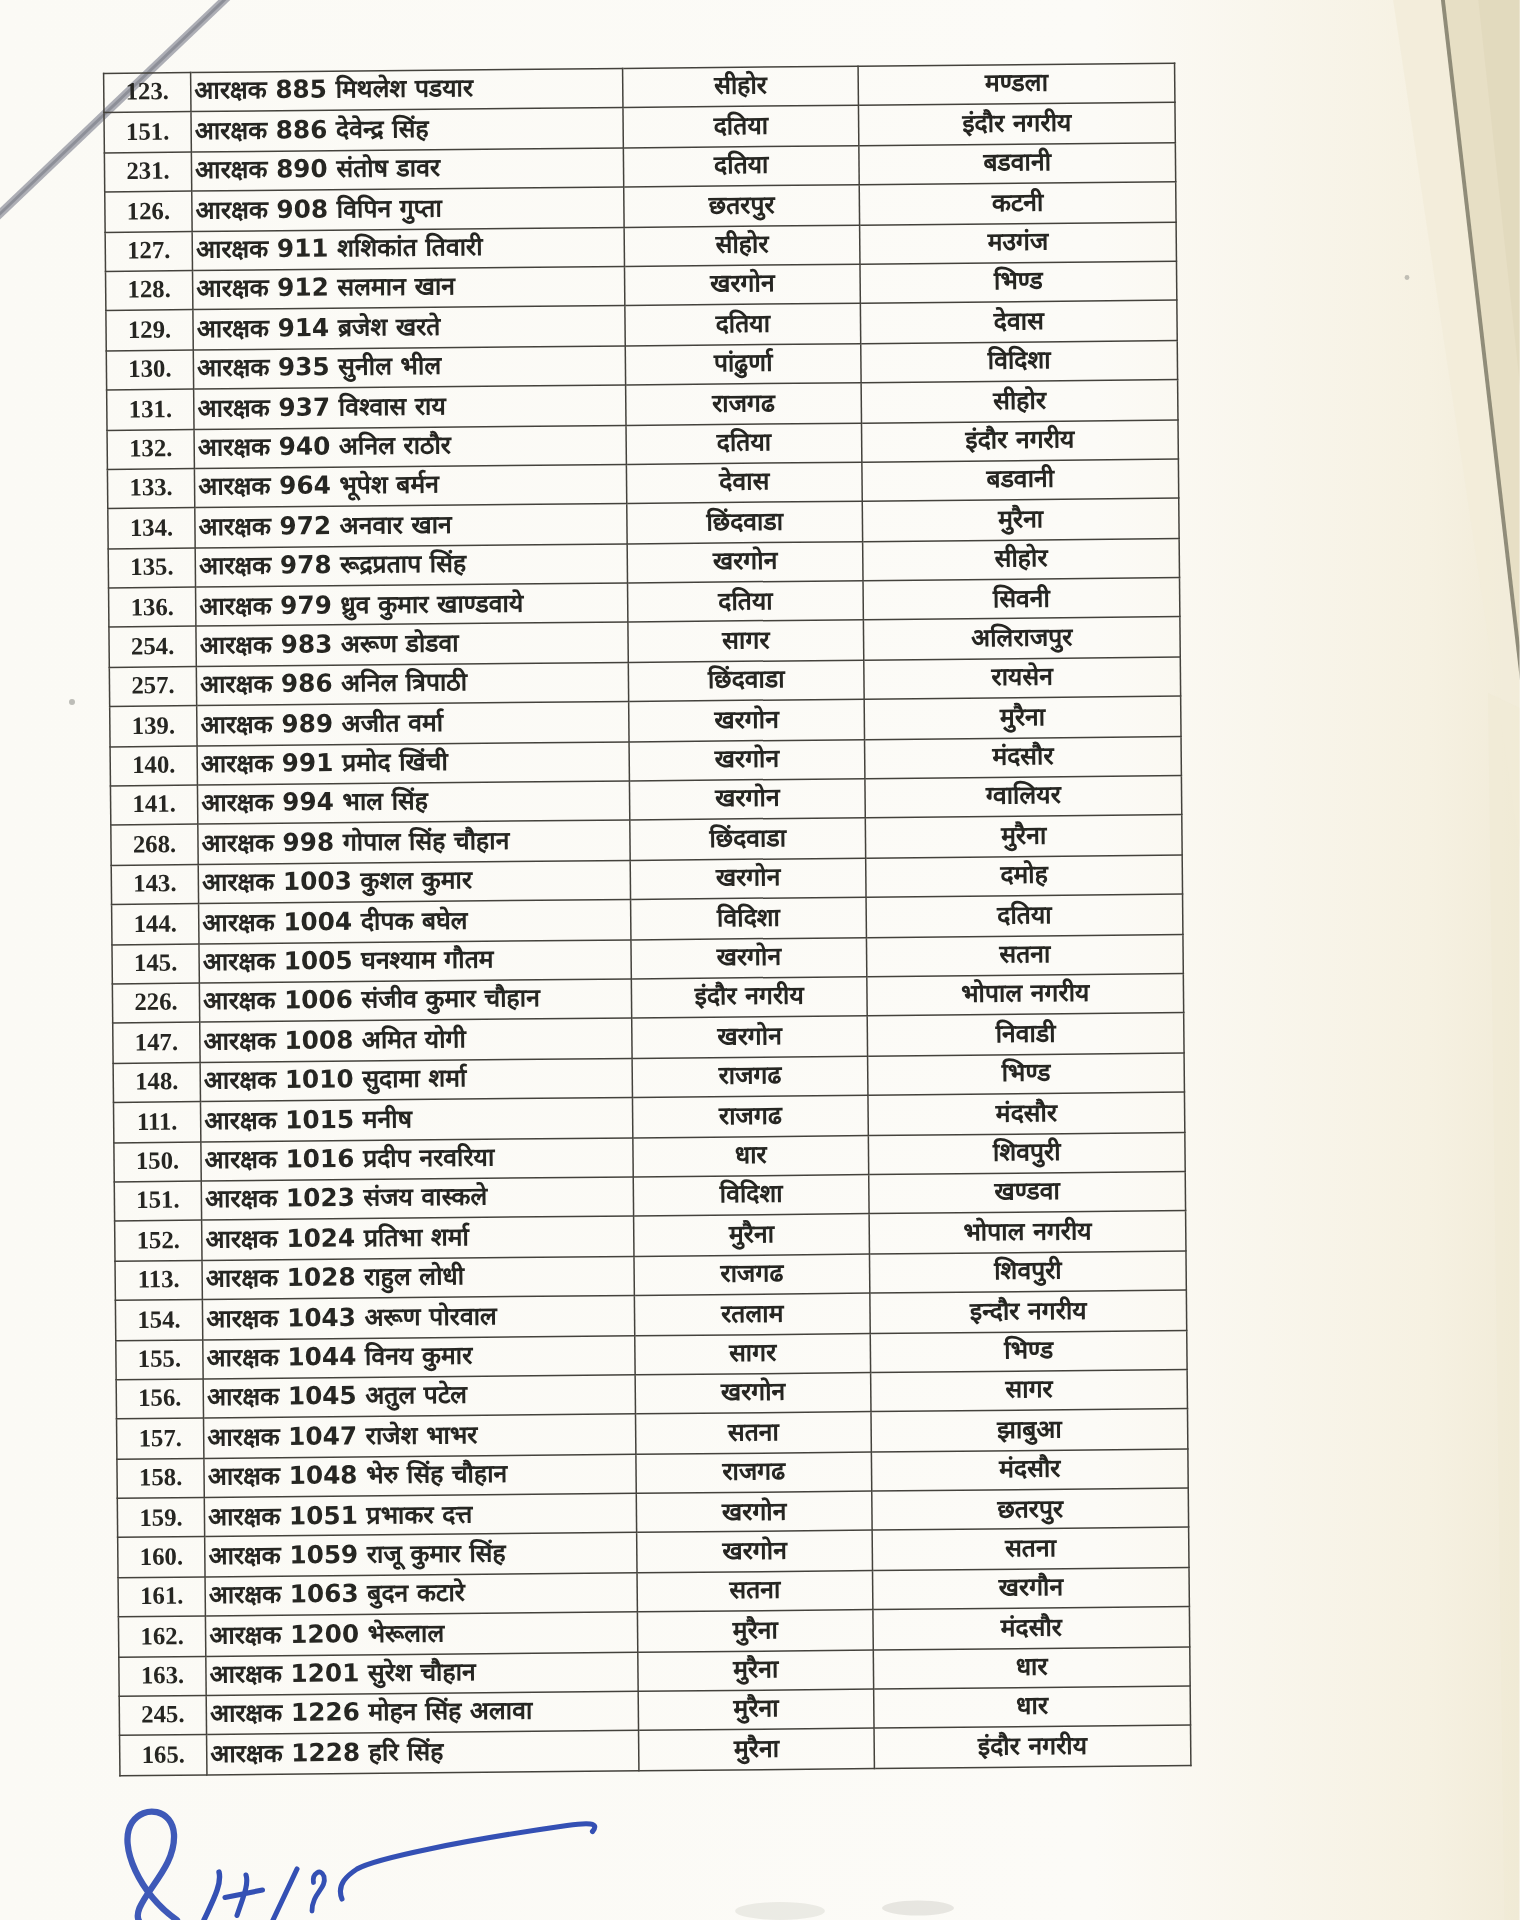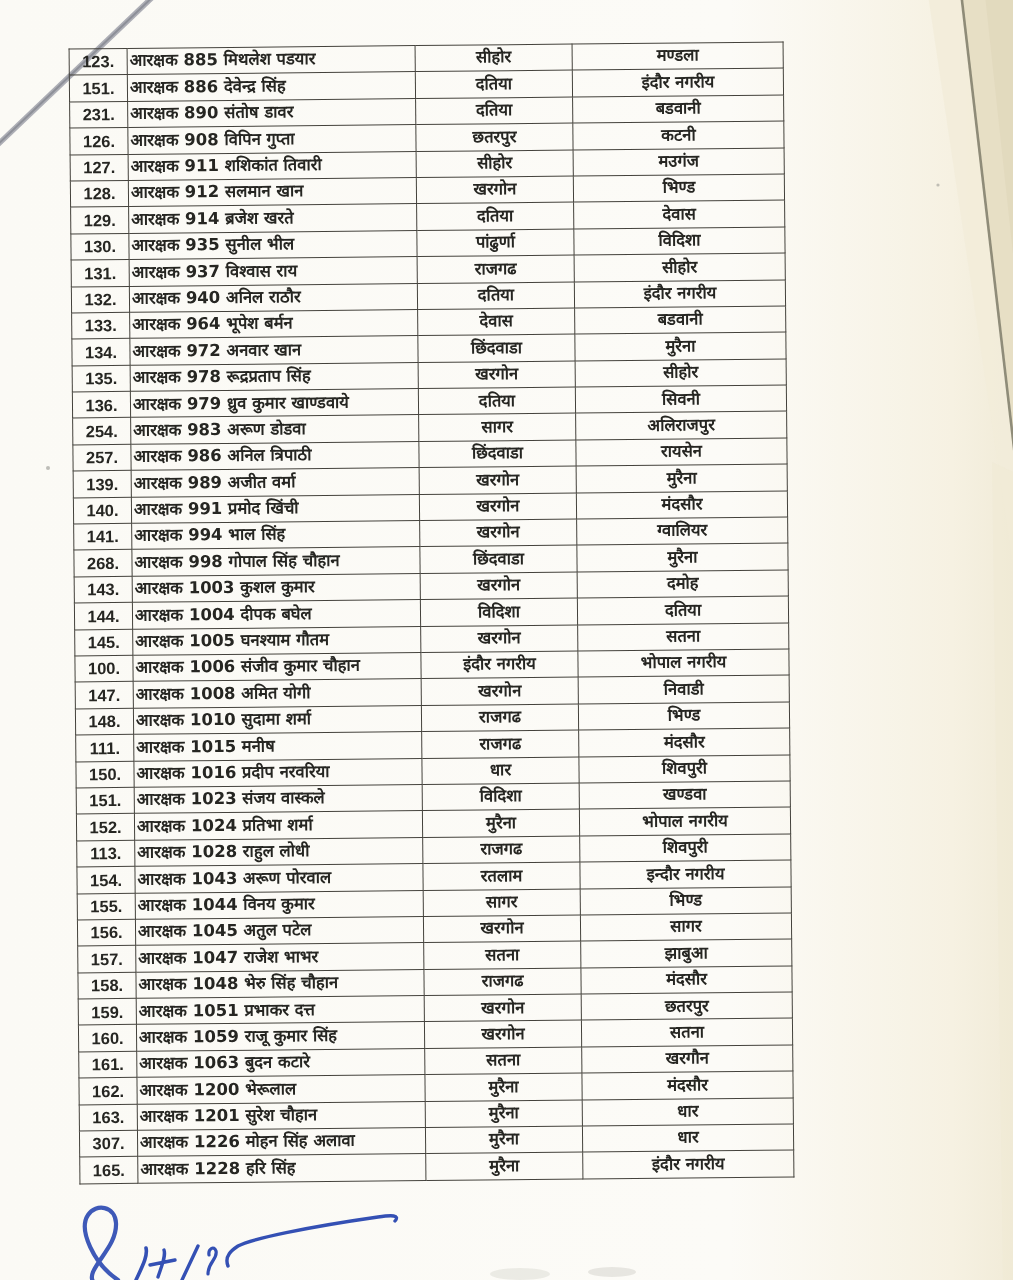--- a/index.html
+++ b/index.html
@@ -12,21 +12,21 @@
   .roster-wrap{
     position:absolute;left:74px;top:45px;width:714px;
     transform:rotate(-0.55deg);
   }
   table.roster{border-collapse:collapse;table-layout:fixed;width:714px;background:transparent;}
   table.roster td{
     border:1.6px solid #44423c;
     height:25.4px;padding:0 2px;overflow:hidden;white-space:nowrap;
     font-size:16.5px;font-weight:600;color:#262622;line-height:1;
   }
-  td.sr{text-align:center;font-weight:700;font-size:17.5px;font-family:Liberation Sans, sans-serif;}
+  td.sr{text-align:center;font-weight:700;font-size:17.5px;font-family:Liberation Serif, serif;}
   td.name{text-align:left;padding-left:11px;}
   td.from,td.to{text-align:center;}
   .signature{position:absolute;left:58px;top:1204px;width:360px;height:76px;pointer-events:none;}
 </style>
 </head>
 <body>
 
 <svg class="artifacts" viewBox="0 0 1013 1280">
 
   <polygon points="928,-5 963,-5 1016,470 1016,585" fill="#f2ecd9" opacity="0.85"></polygon>
@@ -189,21 +189,21 @@
     <td class="from">विदिशा</td>
     <td class="to">दतिया</td>
   </tr>
         <tr>
     <td class="sr">145.</td>
     <td class="name">आरक्षक 1005 घनश्याम गौतम</td>
     <td class="from">खरगोन</td>
     <td class="to">सतना</td>
   </tr>
         <tr>
-    <td class="sr">100.</td>
+    <td class="sr">226.</td>
     <td class="name">आरक्षक 1006 संजीव कुमार चौहान</td>
     <td class="from">इंदौर नगरीय</td>
     <td class="to">भोपाल नगरीय</td>
   </tr>
         <tr>
     <td class="sr">147.</td>
     <td class="name">आरक्षक 1008 अमित योगी</td>
     <td class="from">खरगोन</td>
     <td class="to">निवाडी</td>
   </tr>
@@ -297,21 +297,21 @@
     <td class="from">मुरैना</td>
     <td class="to">मंदसौर</td>
   </tr>
         <tr>
     <td class="sr">163.</td>
     <td class="name">आरक्षक 1201 सुरेश चौहान</td>
     <td class="from">मुरैना</td>
     <td class="to">धार</td>
   </tr>
         <tr>
-    <td class="sr">307.</td>
+    <td class="sr">245.</td>
     <td class="name">आरक्षक 1226 मोहन सिंह अलावा</td>
     <td class="from">मुरैना</td>
     <td class="to">धार</td>
   </tr>
         <tr>
     <td class="sr">165.</td>
     <td class="name">आरक्षक 1228 हरि सिंह</td>
     <td class="from">मुरैना</td>
     <td class="to">इंदौर नगरीय</td>
   </tr>

